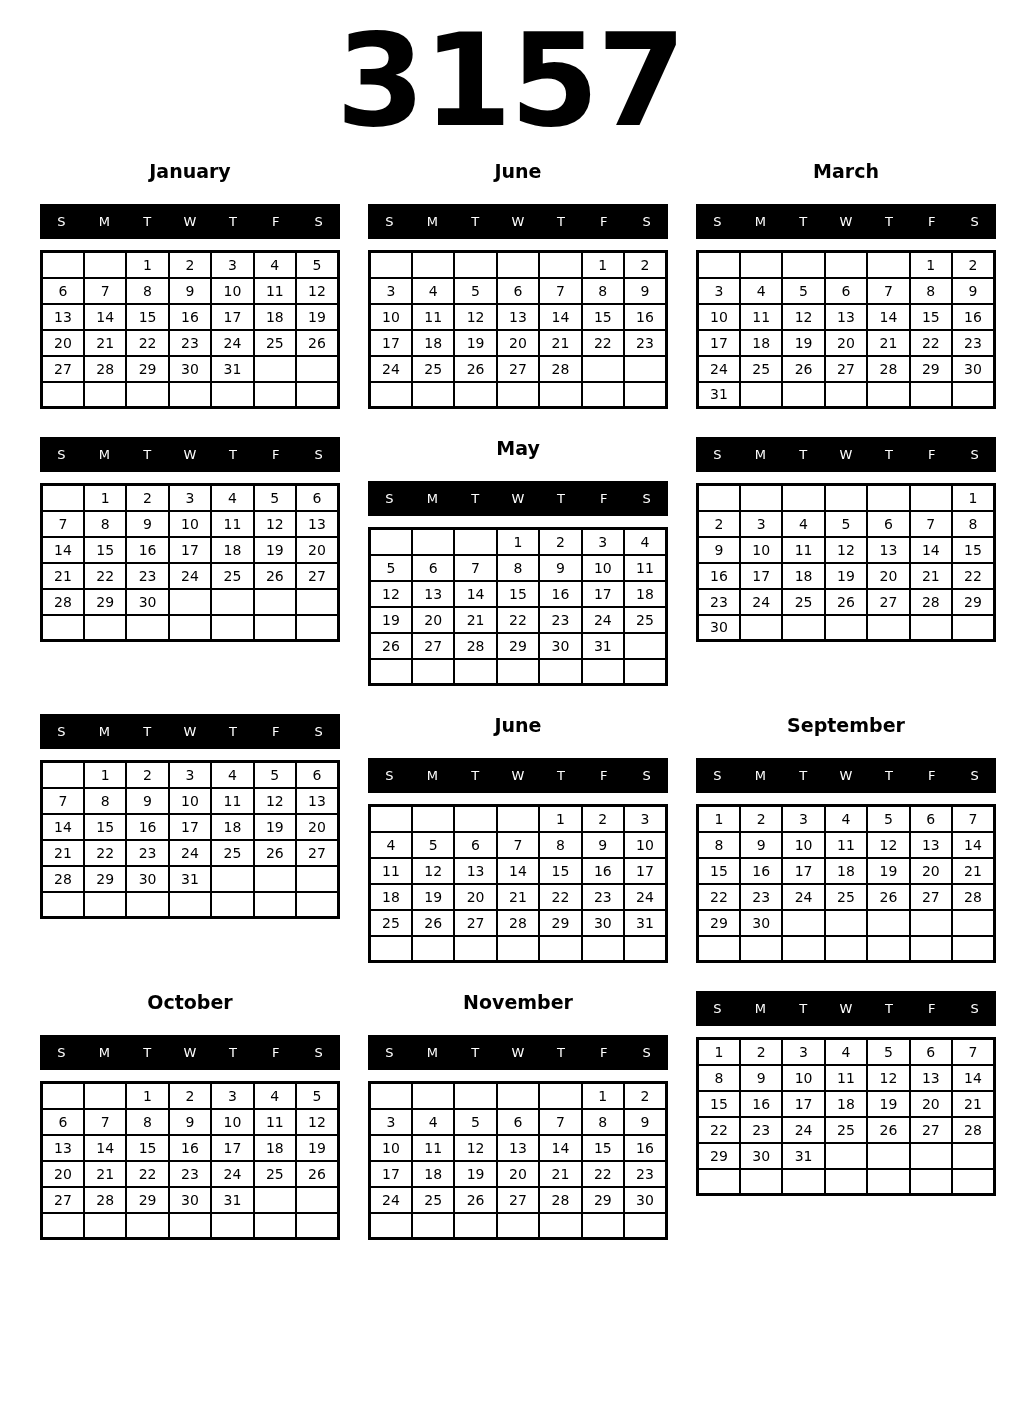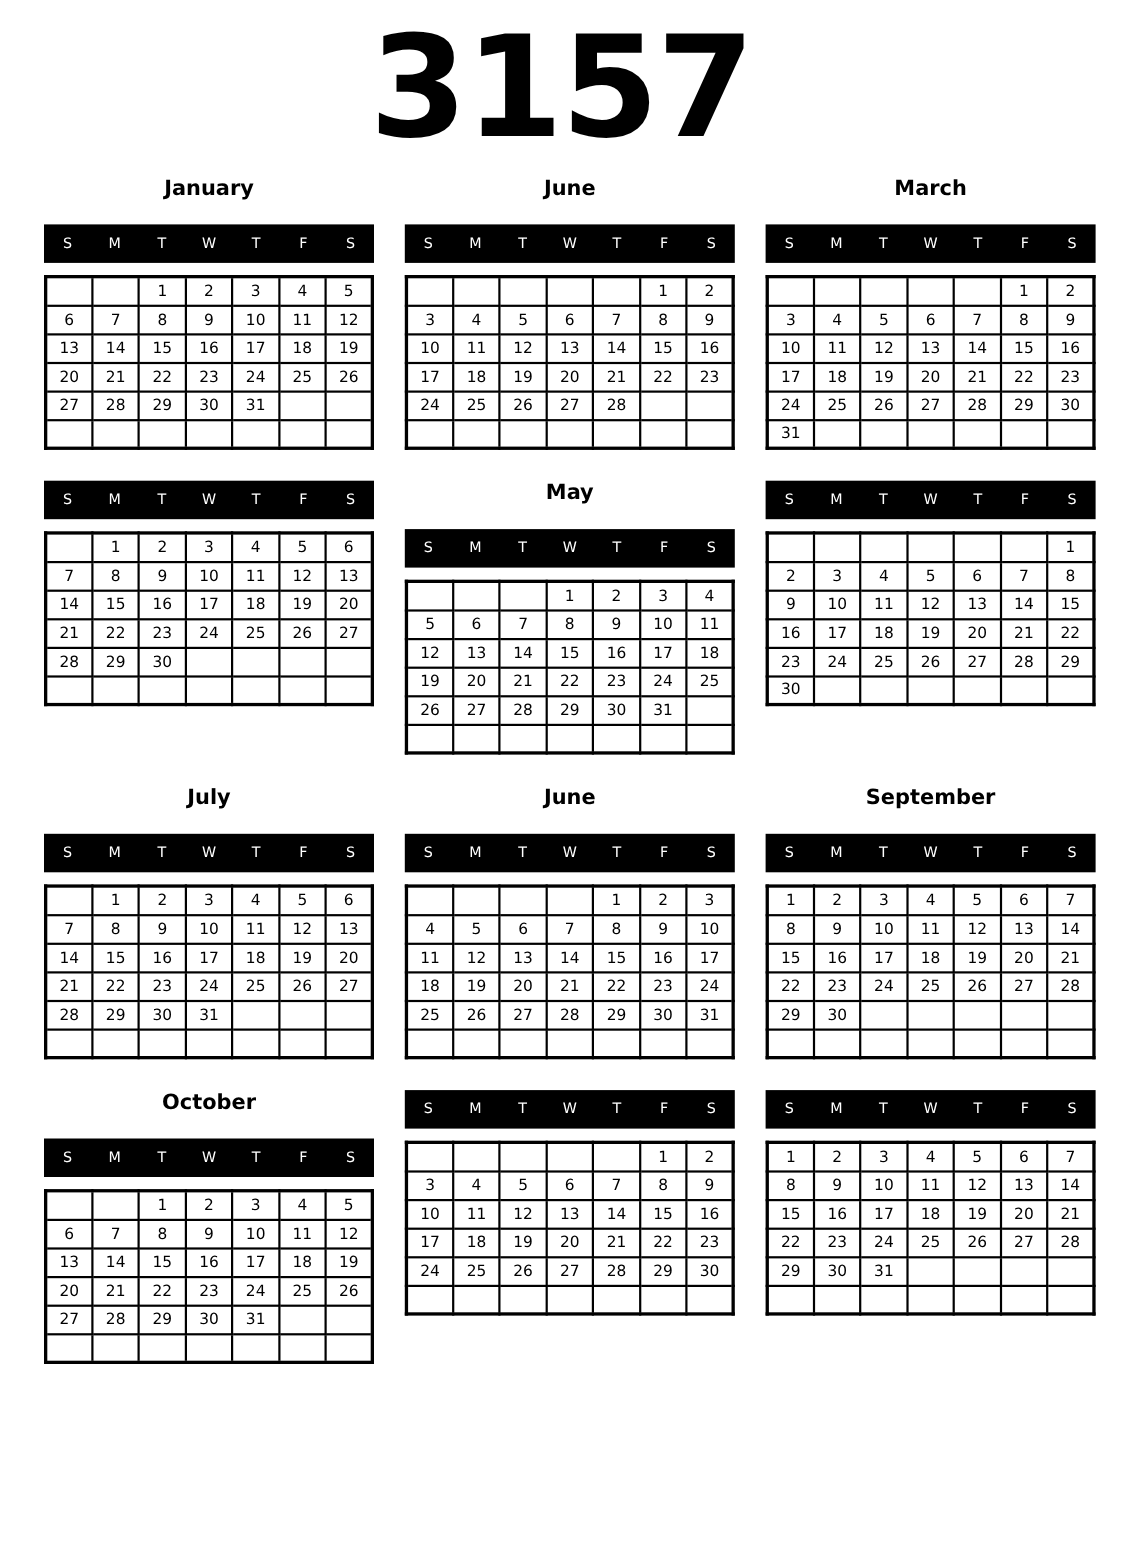--- a/index.html
+++ b/index.html
@@ -484,21 +484,20 @@
               <td></td>
               <td></td>
               <td></td>
               <td></td>
             </tr>
           </tbody>
         </table>
   </div>
 
   <div class="month">
-    <div class="month-title">July</div>
     <div class="dow-bar">
           <span>S</span>
           <span>M</span>
           <span>T</span>
           <span>W</span>
           <span>T</span>
           <span>F</span>
           <span>S</span>
         </div>
     <table class="month-grid">
@@ -768,20 +767,21 @@
               <td></td>
               <td></td>
               <td></td>
               <td></td>
             </tr>
           </tbody>
         </table>
   </div>
 
   <div class="month">
+    <div class="month-title">November</div>
     <div class="dow-bar">
           <span>S</span>
           <span>M</span>
           <span>T</span>
           <span>W</span>
           <span>T</span>
           <span>F</span>
           <span>S</span>
         </div>
     <table class="month-grid">

